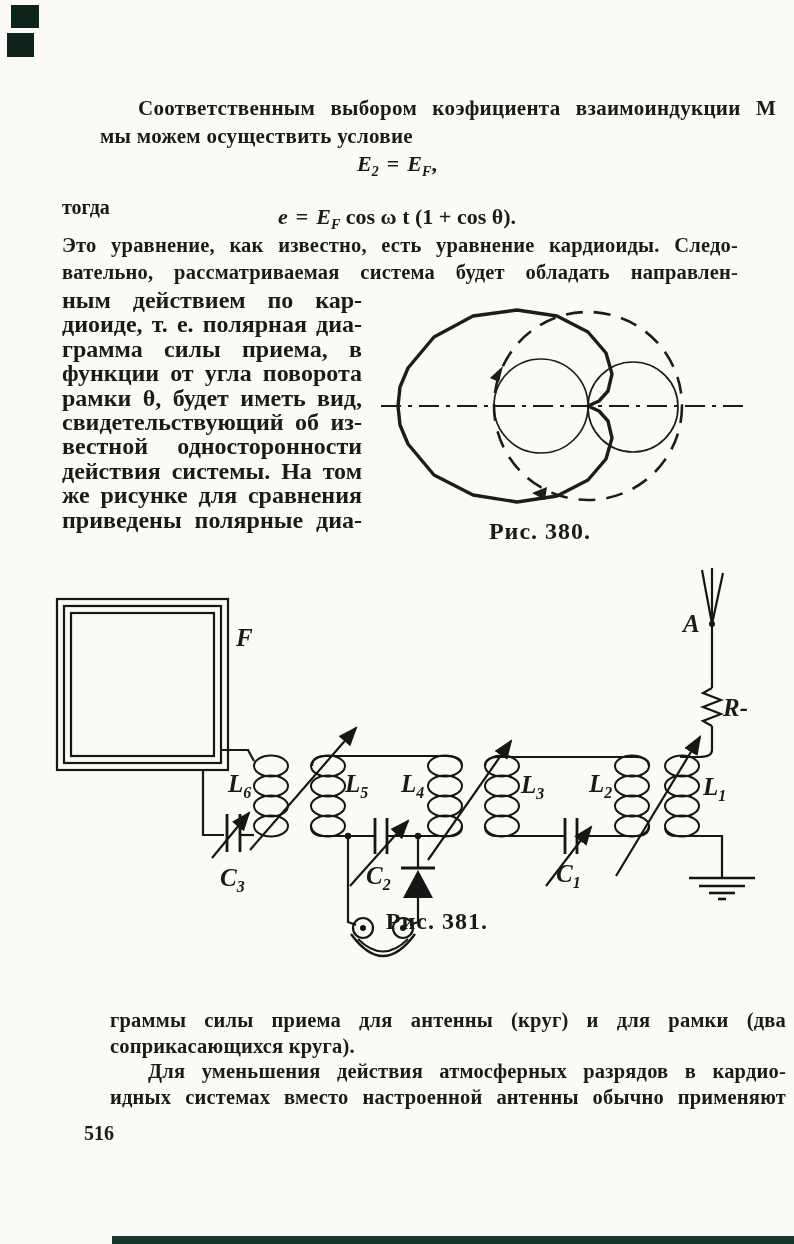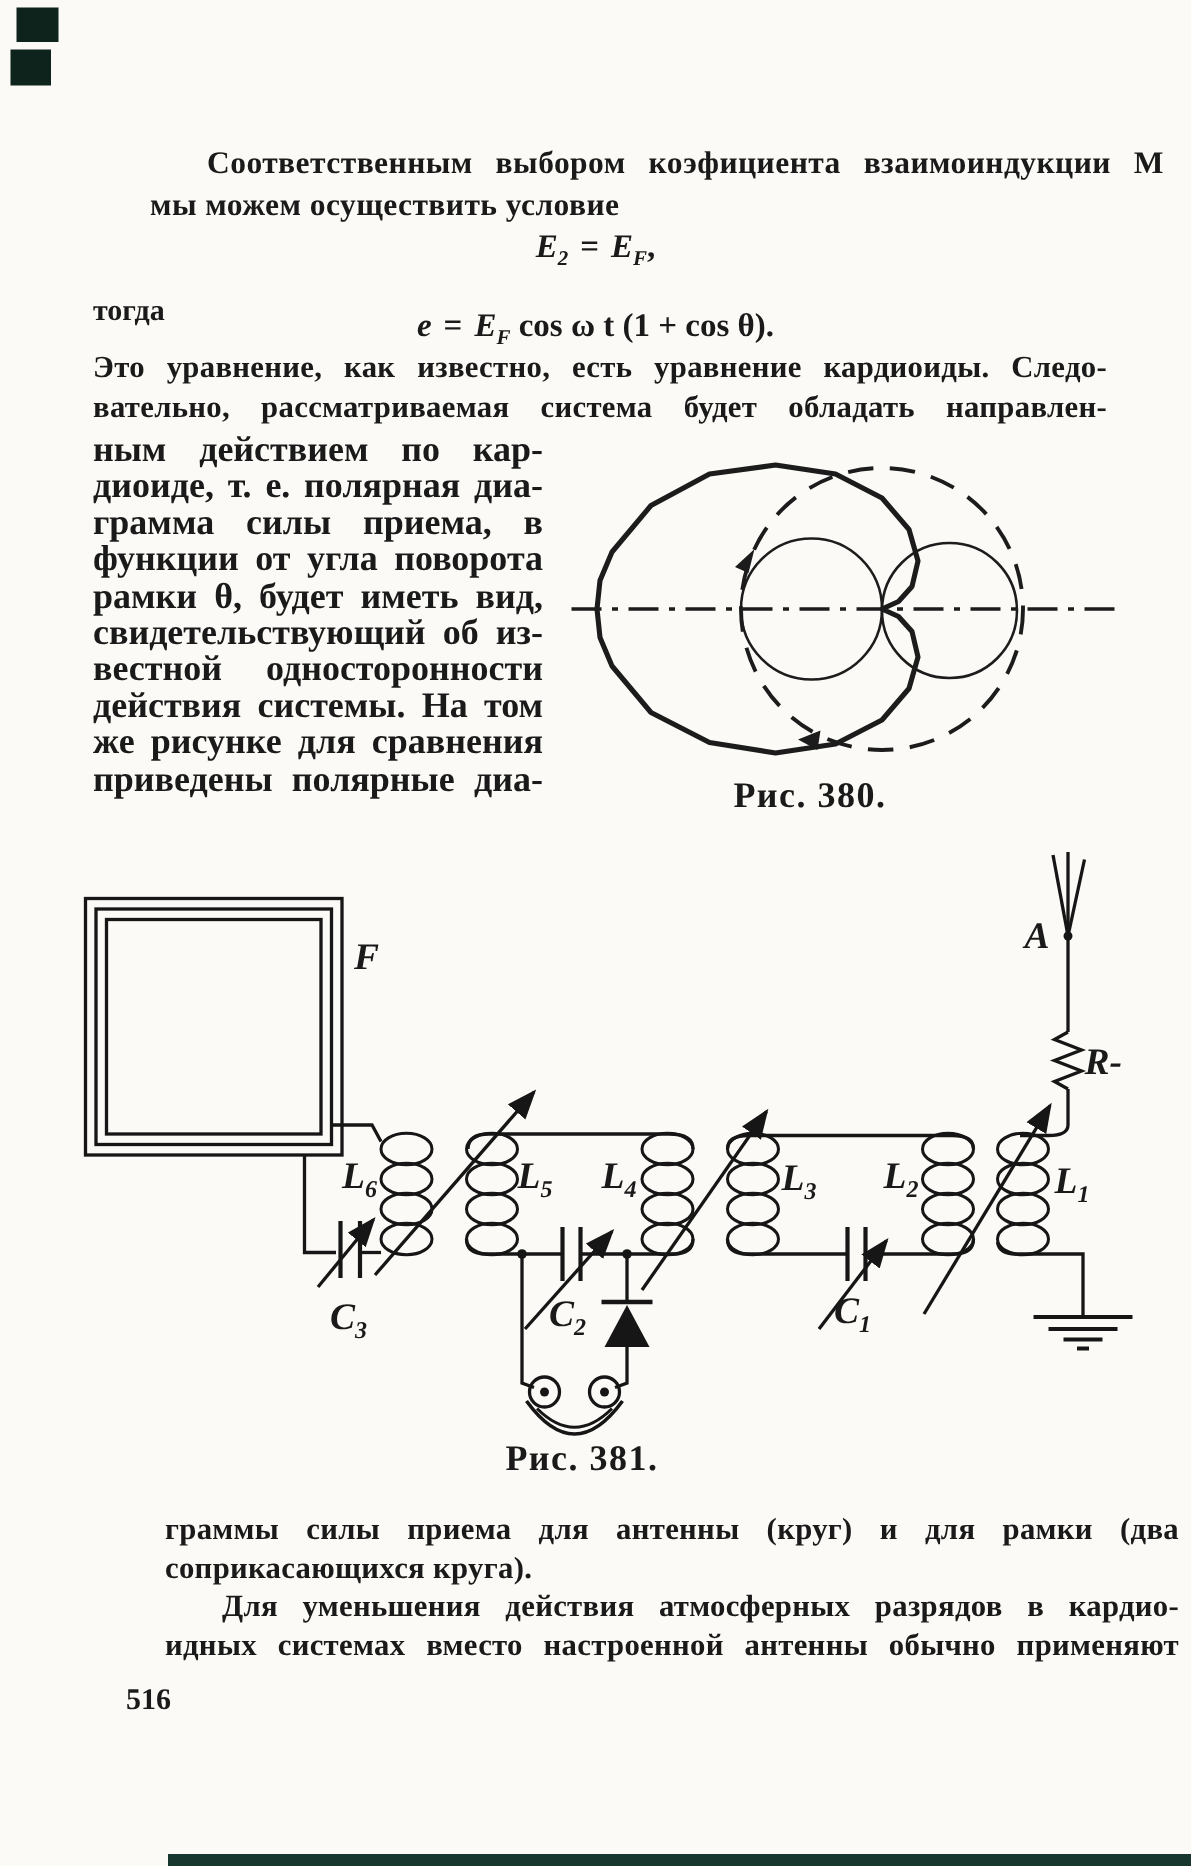--- a/index.html
+++ b/index.html
@@ -14,21 +14,21 @@
   #eq1{top:151px;}
   #eq2{top:204px;}
   .ev{font-style:italic;}
   .erel{margin:0 8px;}
   sub{font-size:14px;font-style:italic;}
   #togda{left:62px;top:196px;font-size:20px;font-weight:700;}
   #para2{left:62px;top:232px;width:676px;font-size:20.5px;line-height:27px;font-weight:700;letter-spacing:.2px;}
   #col{left:62px;top:288px;width:300px;font-size:24px;line-height:24.4px;font-weight:700;}
   .caption{font-size:24px;font-weight:700;letter-spacing:1px;text-align:center;}
   #cap380{left:420px;top:518px;width:240px;}
-  #cap381{left:288px;top:960px;width:200px;}
+  #cap381{left:288px;top:908px;width:200px;text-align:right;}
   #para34{left:62px;top:1008px;width:676px;font-size:20.5px;line-height:25.5px;font-weight:700;letter-spacing:.2px;margin-left:48px;}
   #pagenum{left:84px;top:1122px;font-size:20px;font-weight:700;}
   svg{position:absolute;}
   .lbl{font-family:"Liberation Serif",serif;font-style:italic;font-weight:700;font-size:25px;fill:#1a1a1a;}
   .sub2{font-size:16px;}
   .artifact{position:absolute;background:#0f231d;}
 </style>
 </head>
 <body>
 

